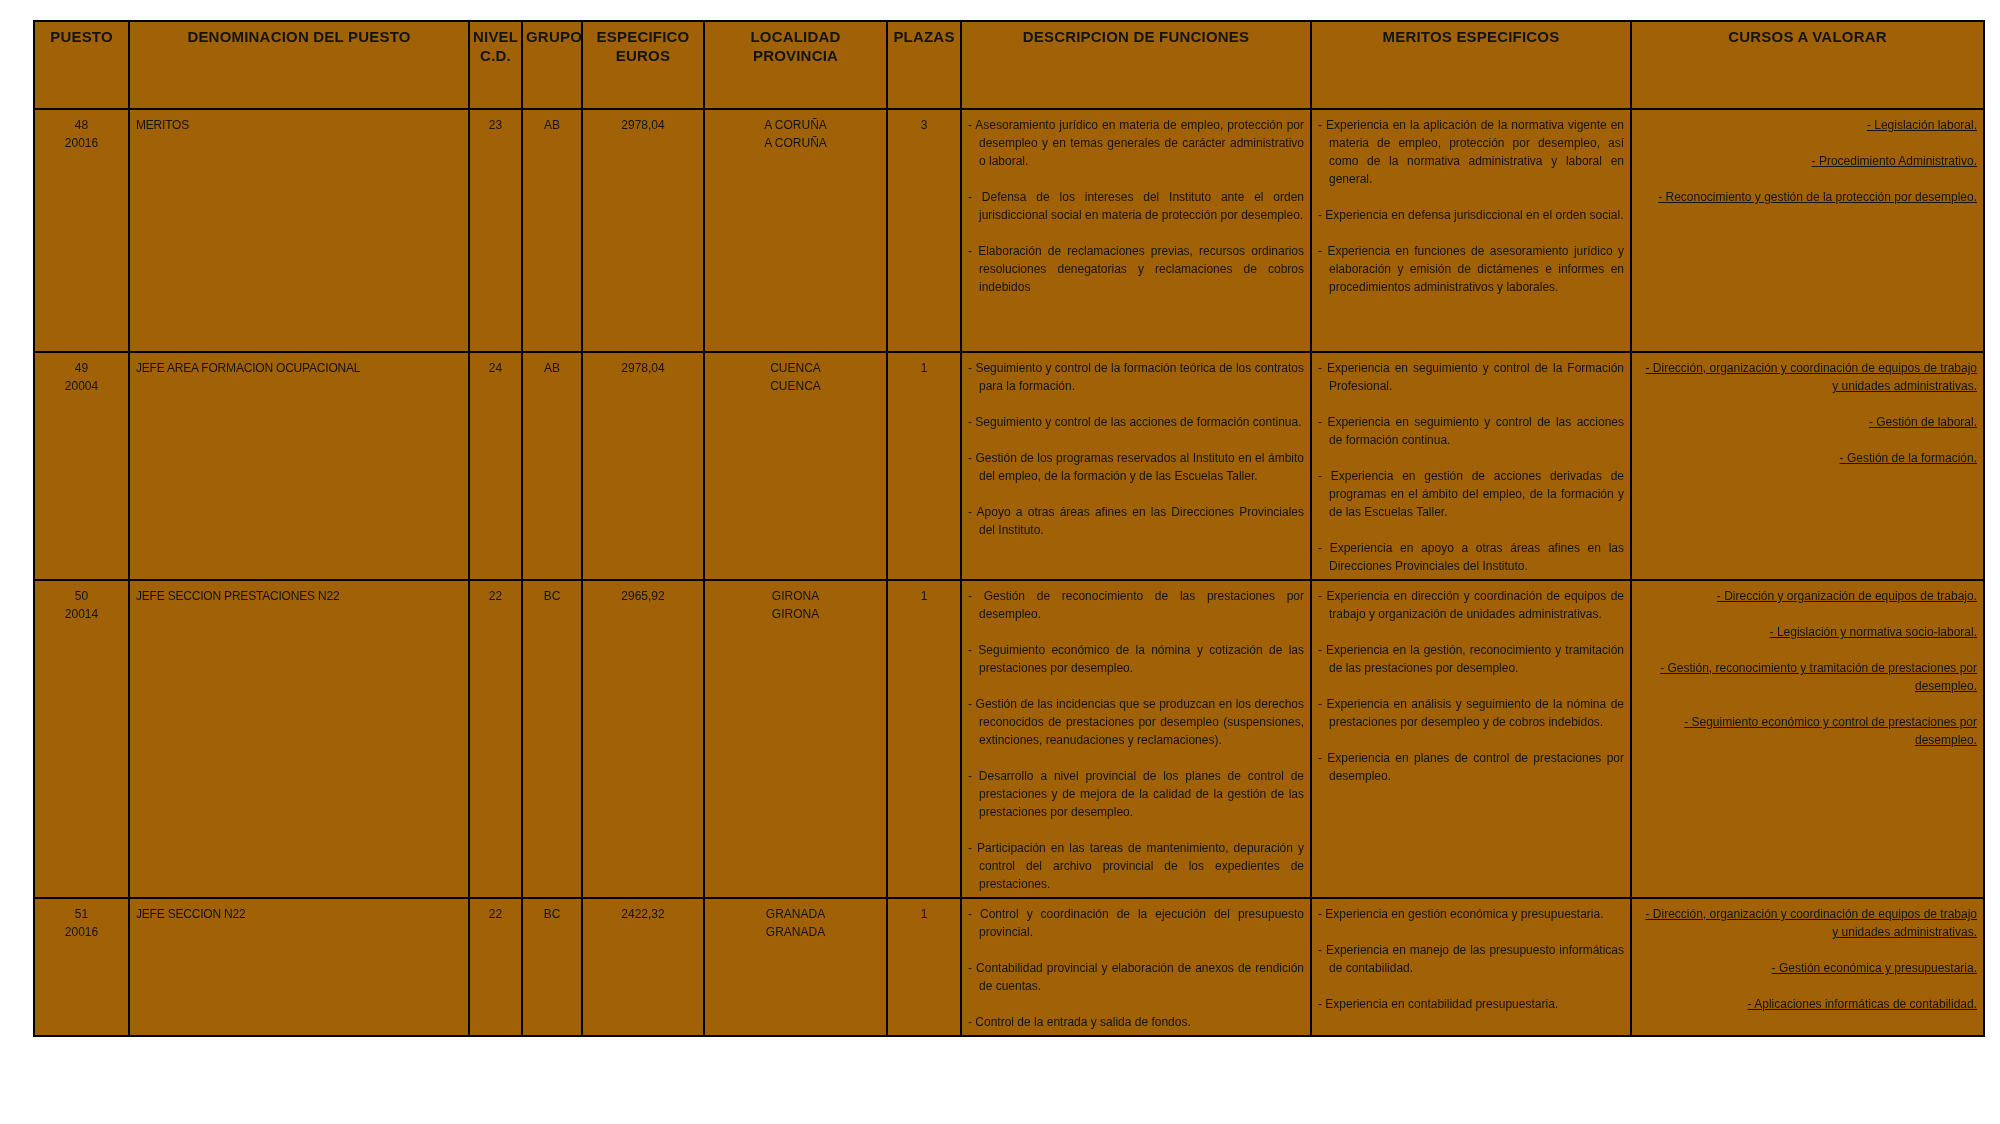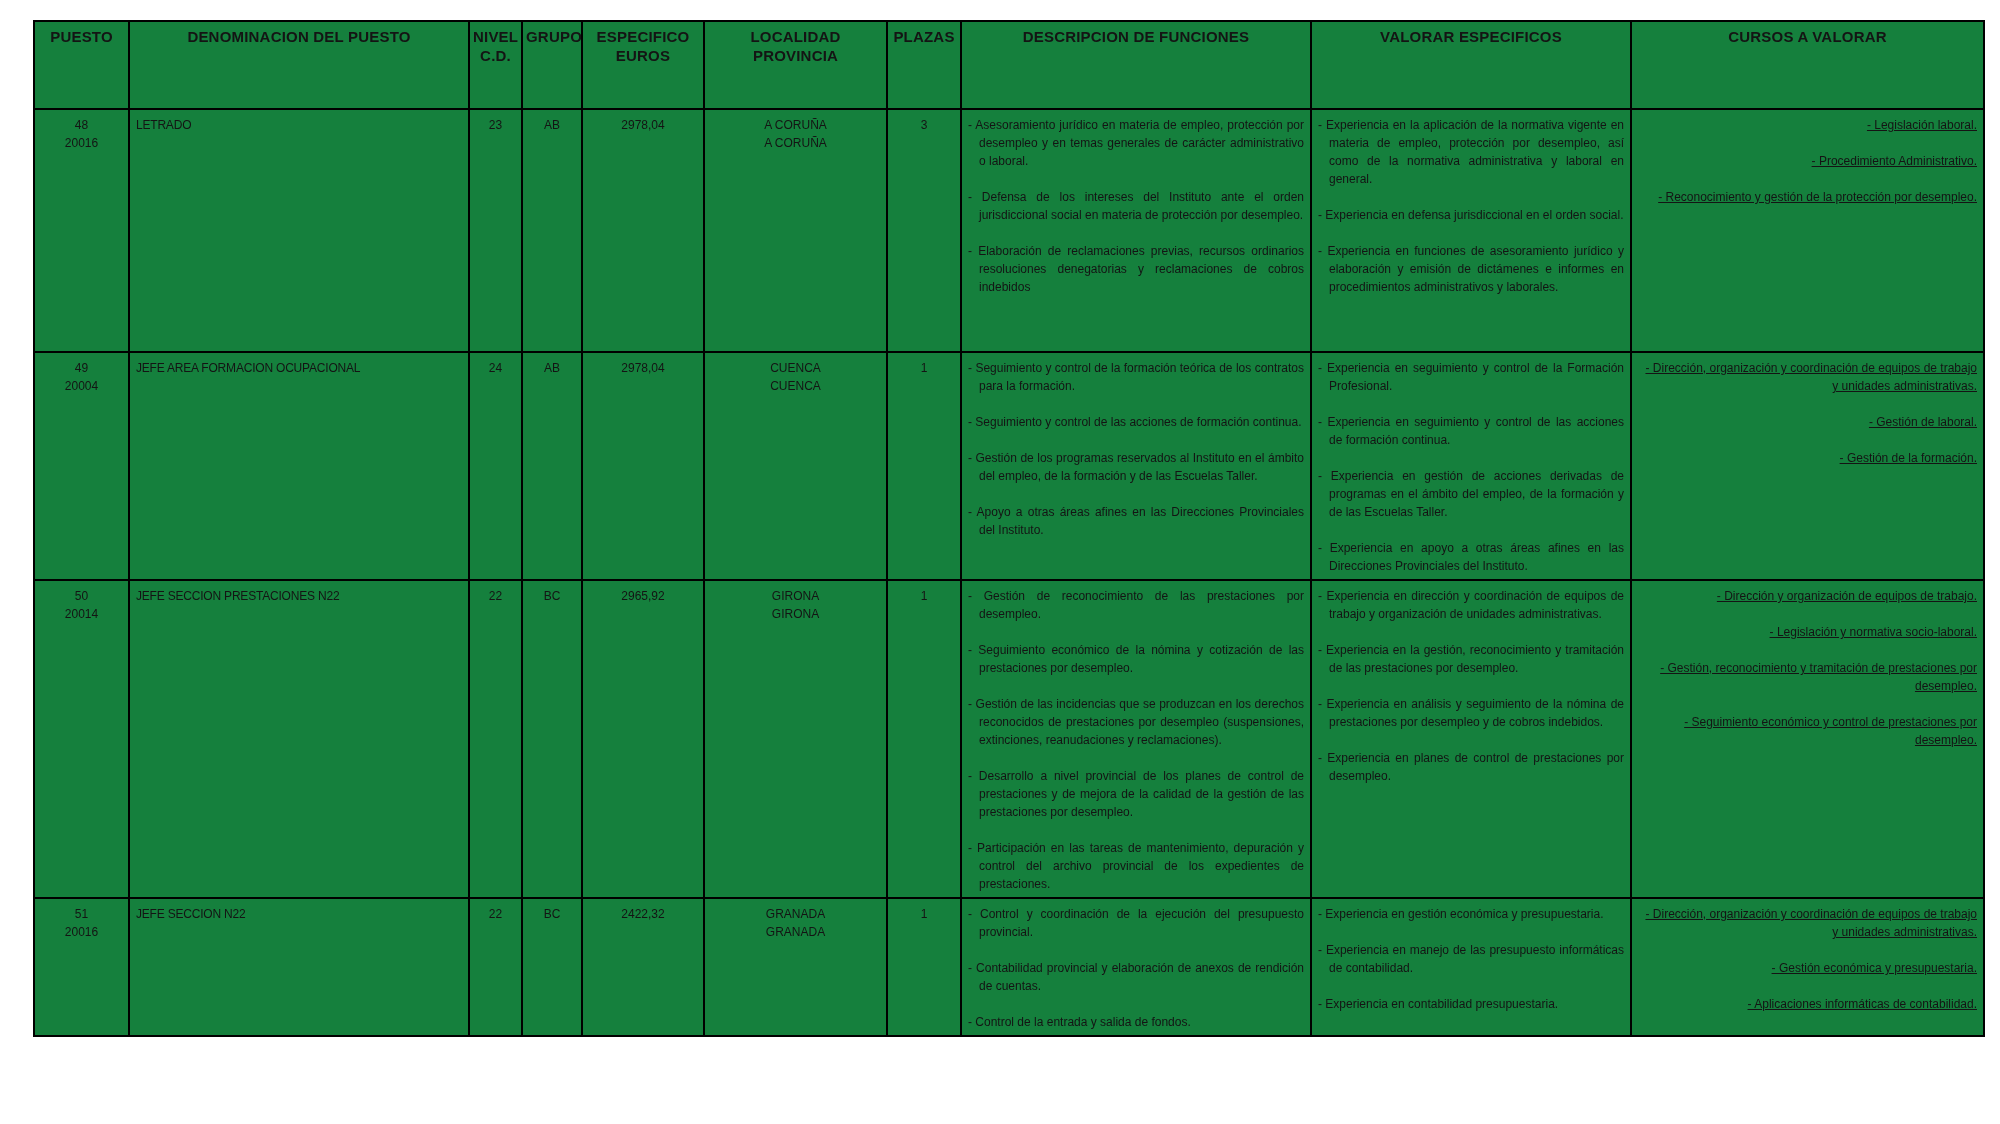--- a/index.html
+++ b/index.html
@@ -11,21 +11,21 @@
     font-family: "Liberation Sans", sans-serif;
     color: #141414;
   }
   .sheet {
     padding: 20px 0 0 33px;
   }
   table.boe {
     border-collapse: collapse;
     table-layout: fixed;
     width: 1950px;
-    background: #15803d;
+    background: #a16207;
   }
   table.boe th, table.boe td {
     border: 2px solid #000;
     vertical-align: top;
     overflow: hidden;
   }
   table.boe th {
     font-weight: bold;
     font-size: 15px;
     text-align: center;
@@ -89,29 +89,29 @@
         <th>DENOMINACION DEL PUESTO</th>
         <th>NIVEL
 C.D.</th>
         <th>GRUPO</th>
         <th>ESPECIFICO
 EUROS</th>
         <th>LOCALIDAD
 PROVINCIA</th>
         <th>PLAZAS</th>
         <th>DESCRIPCION DE FUNCIONES</th>
-        <th>VALORAR ESPECIFICOS</th>
+        <th>MERITOS ESPECIFICOS</th>
         <th>CURSOS A VALORAR</th>
       </tr>
     </thead>
     <tbody>
       <tr style="height:243px">
         <td class="center">48
 20016</td>
-        <td class="denom">LETRADO</td>
+        <td class="denom">MERITOS</td>
         <td class="center">23</td>
         <td class="center">AB</td>
         <td class="center">2978,04</td>
         <td class="center stack2">A CORUÑA
 A CORUÑA</td>
         <td class="center">3</td>
         <td>
             <div class="bullet">- Asesoramiento jurídico en materia de empleo, protección por desempleo y en temas generales de carácter administrativo o laboral.</div>
             <div class="bullet">- Defensa de los intereses del Instituto ante el orden jurisdiccional social en materia de protección por desempleo.</div>
             <div class="bullet">- Elaboración de reclamaciones previas, recursos ordinarios resoluciones denegatorias y reclamaciones de cobros indebidos</div>

